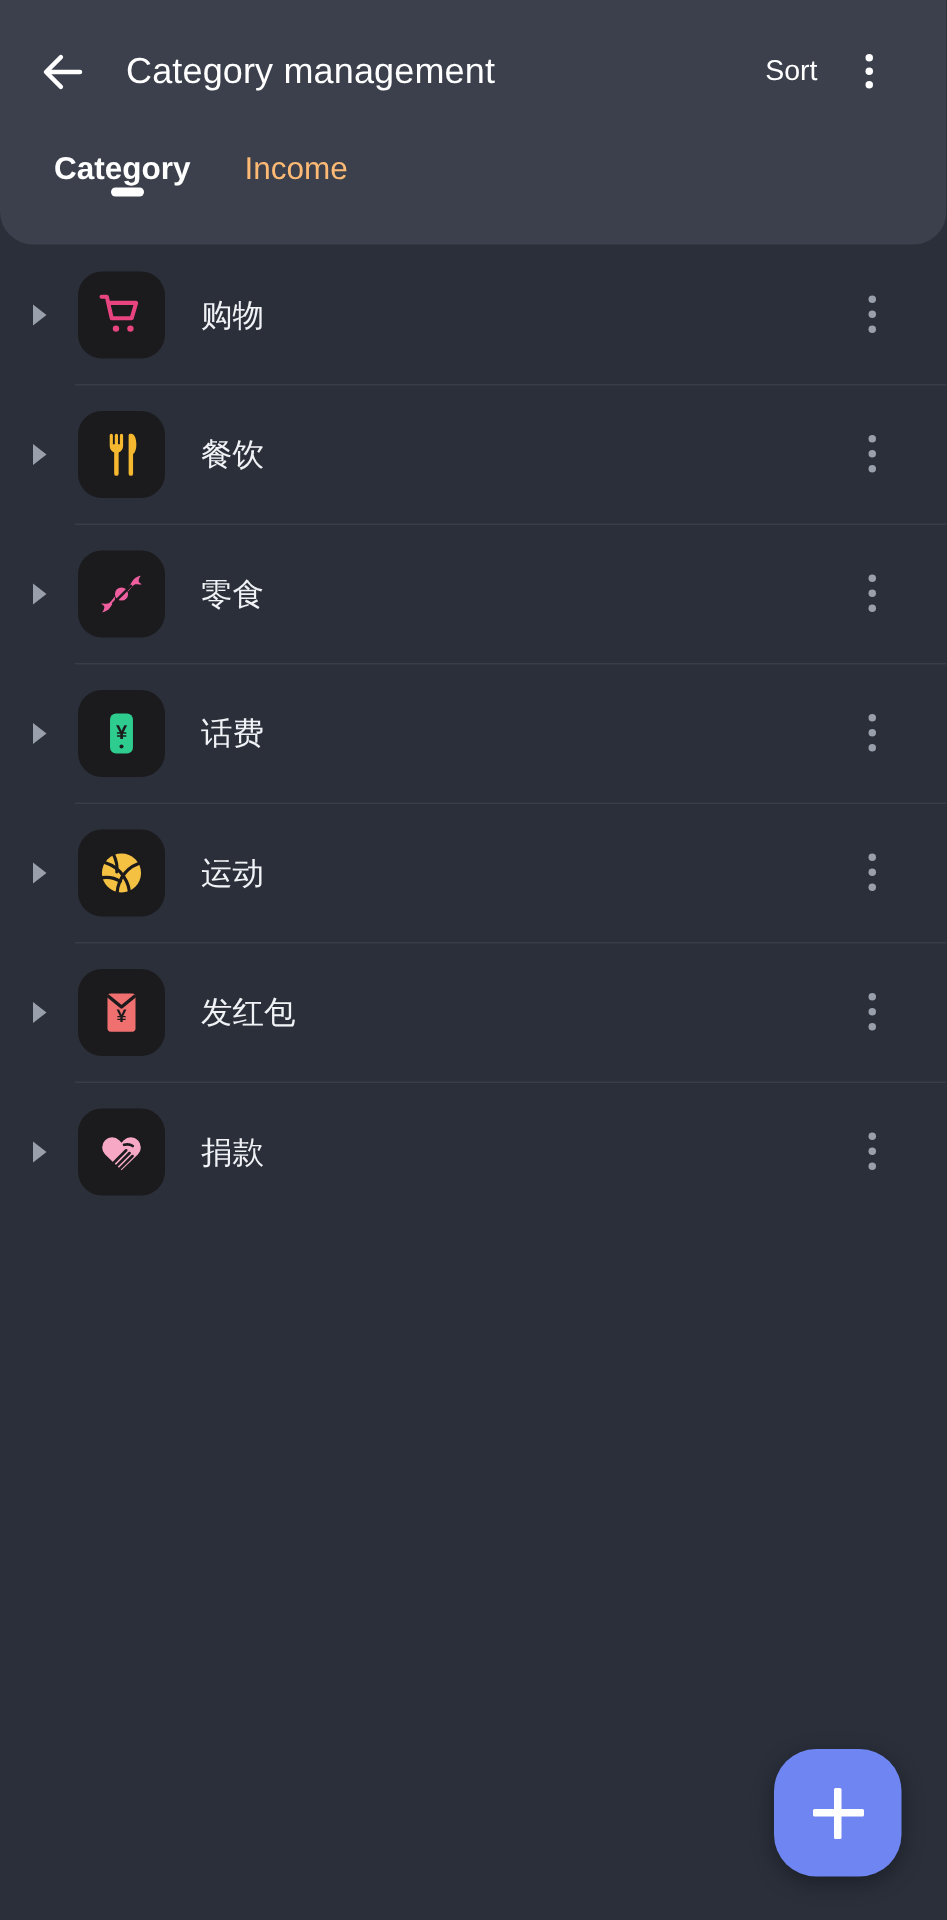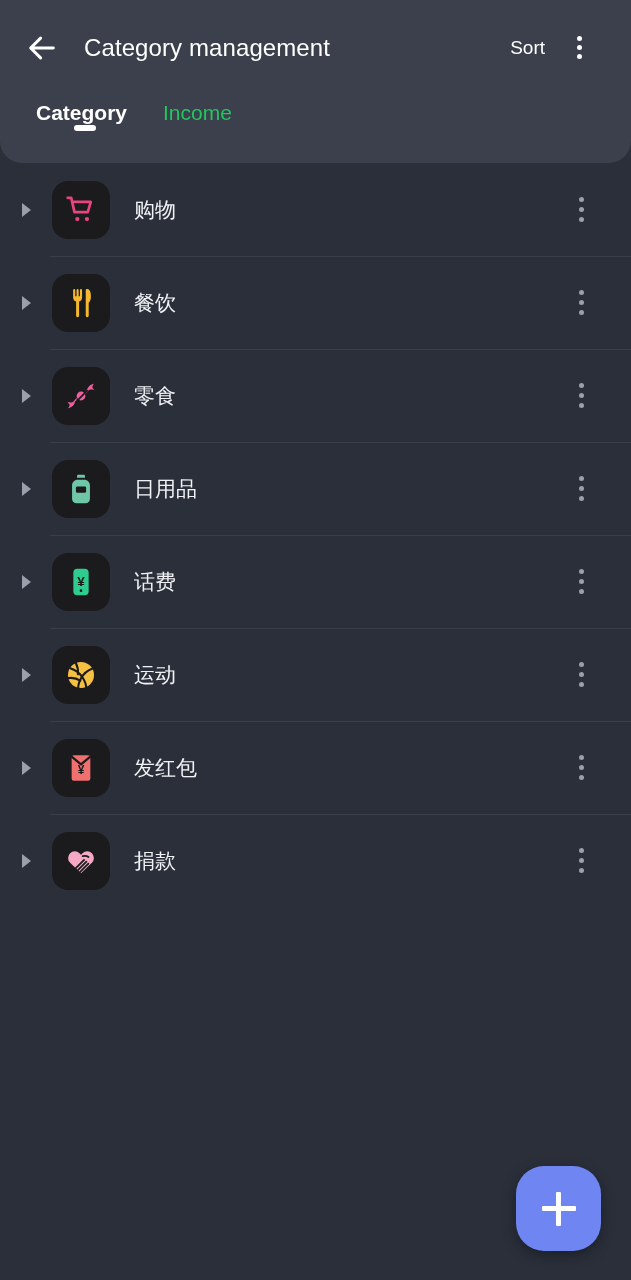--- a/index.html
+++ b/index.html
@@ -78,21 +78,21 @@
     padding-left: 36px;
   }
   .tab {
     position: relative;
     padding: 6px 14px 0 0;
     margin-right: 22px;
     cursor: pointer;
   }
   .tab-label {
     font-size: 21px;
-    color: #22c55e;
+    color: #fdba74;
     white-space: nowrap;
   }
   .tab.active .tab-label {
     color: #ffffff;
     font-weight: bold;
   }
   .tab-indicator {
     position: absolute;
     left: 38px; bottom: -6px;
     width: 22px; height: 6px;
@@ -278,38 +278,20 @@
         </svg>
       </div>
       <div class="row-label">零食</div>
       <div class="row-menu">
           <i></i>
           <i></i>
           <i></i>
         </div>
     </div>
 
-    <div class="row">
-      <div class="expander">
-          <div class="caret"></div>
-        </div>
-      <div class="icon-tile">
-        <svg width="34" height="34" viewBox="0 0 24 24" fill="#6fc7a8">
-          <path d="M10.1 1.9h3.8c.5 0 .9.4.9.9v1.3h-5.6V2.8c0-.5.4-.9.9-.9z"></path>
-          <path d="M9.6 5.4h4.8c2.2 0 3.9 1.8 3.9 4v9.6c0 1.7-1.4 3.1-3.1 3.1H8.8c-1.7 0-3.1-1.4-3.1-3.1V9.4c0-2.2 1.7-4 3.9-4z"></path>
-          <rect x="8.4" y="10.2" width="7.2" height="4.4" rx="0.9" fill="#1b1b1d"></rect>
-        </svg>
-      </div>
-      <div class="row-label">日用品</div>
-      <div class="row-menu">
-          <i></i>
-          <i></i>
-          <i></i>
-        </div>
-    </div>
 
 
     <div class="row">
       <div class="expander">
           <div class="caret"></div>
         </div>
       <div class="icon-tile">
         <svg width="34" height="34" viewBox="0 0 24 24">
           <rect x="6.6" y="2.6" width="10.8" height="18.8" rx="2.8" fill="#2ecc8f"></rect>
           <text x="12" y="14.6" text-anchor="middle" font-size="9.5" font-family="'Liberation Sans', sans-serif" font-weight="bold" fill="#1b1b1d">¥</text>

